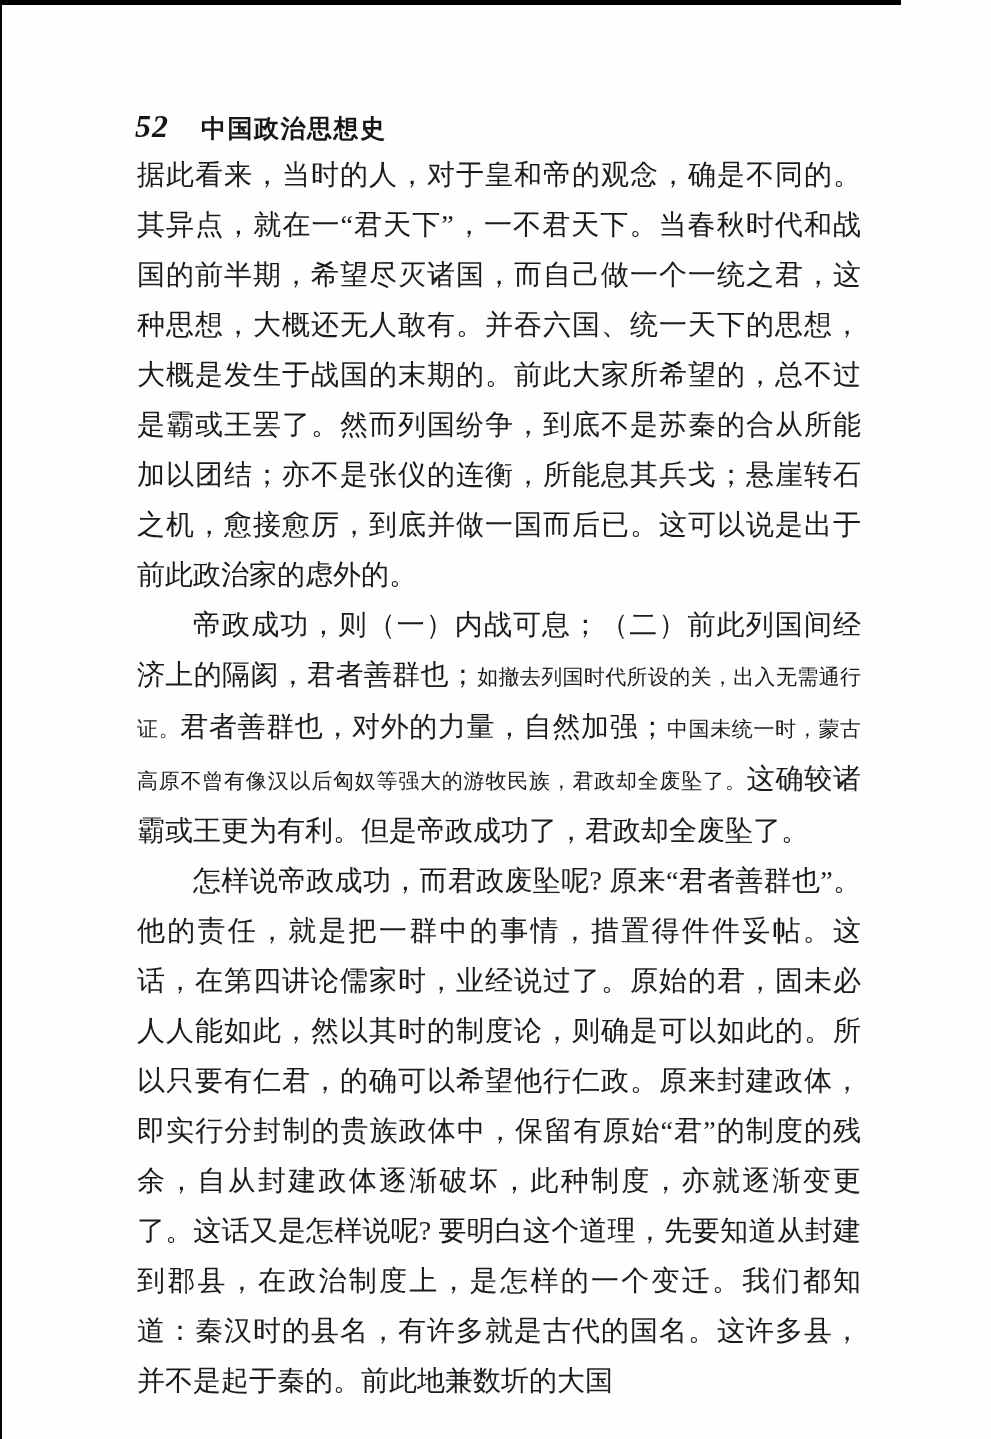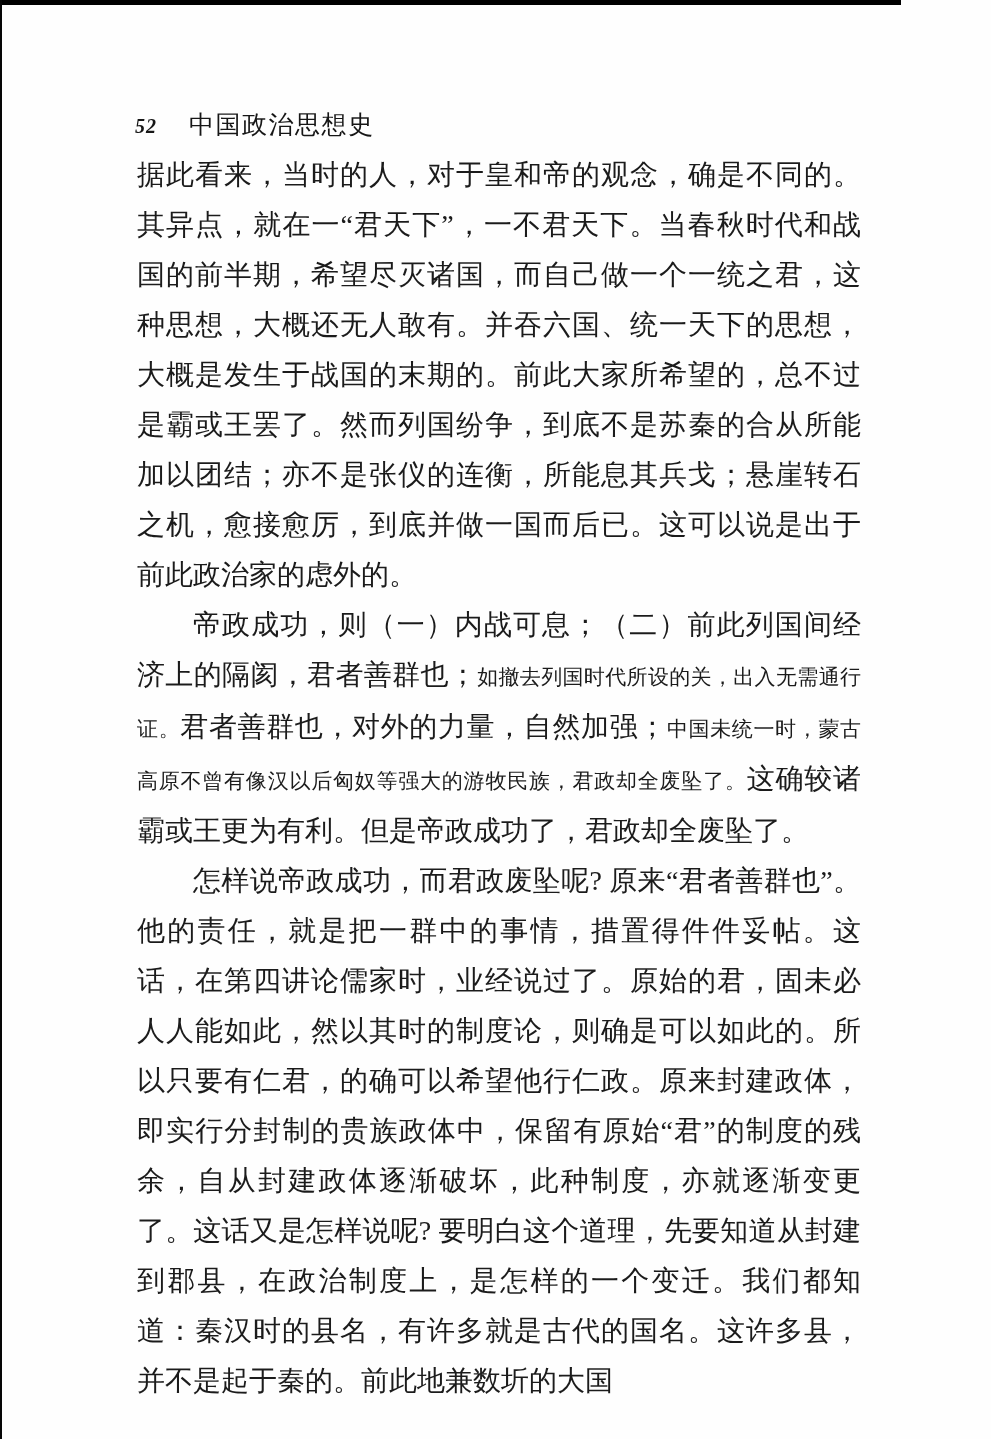--- a/index.html
+++ b/index.html
@@ -32,28 +32,28 @@
   }
   .running-header {
     position: absolute;
     top: 108px;
     left: 135px;
     display: flex;
     align-items: baseline;
     color: #161616;
   }
   .page-number {
-    font-size: 20px;
+    font-size: 32px;
     font-weight: bold;
     font-style: italic;
     letter-spacing: 1px;
   }
   .book-title {
     font-size: 25px;
-    font-weight: normal;
+    font-weight: bold;
     margin-left: 32px;
     letter-spacing: 1.5px;
   }
   .page-body {
     position: absolute;
     top: 150px;
     left: 137px;
     width: 724px;
     color: #1b1b1b;
     font-size: 28px;

